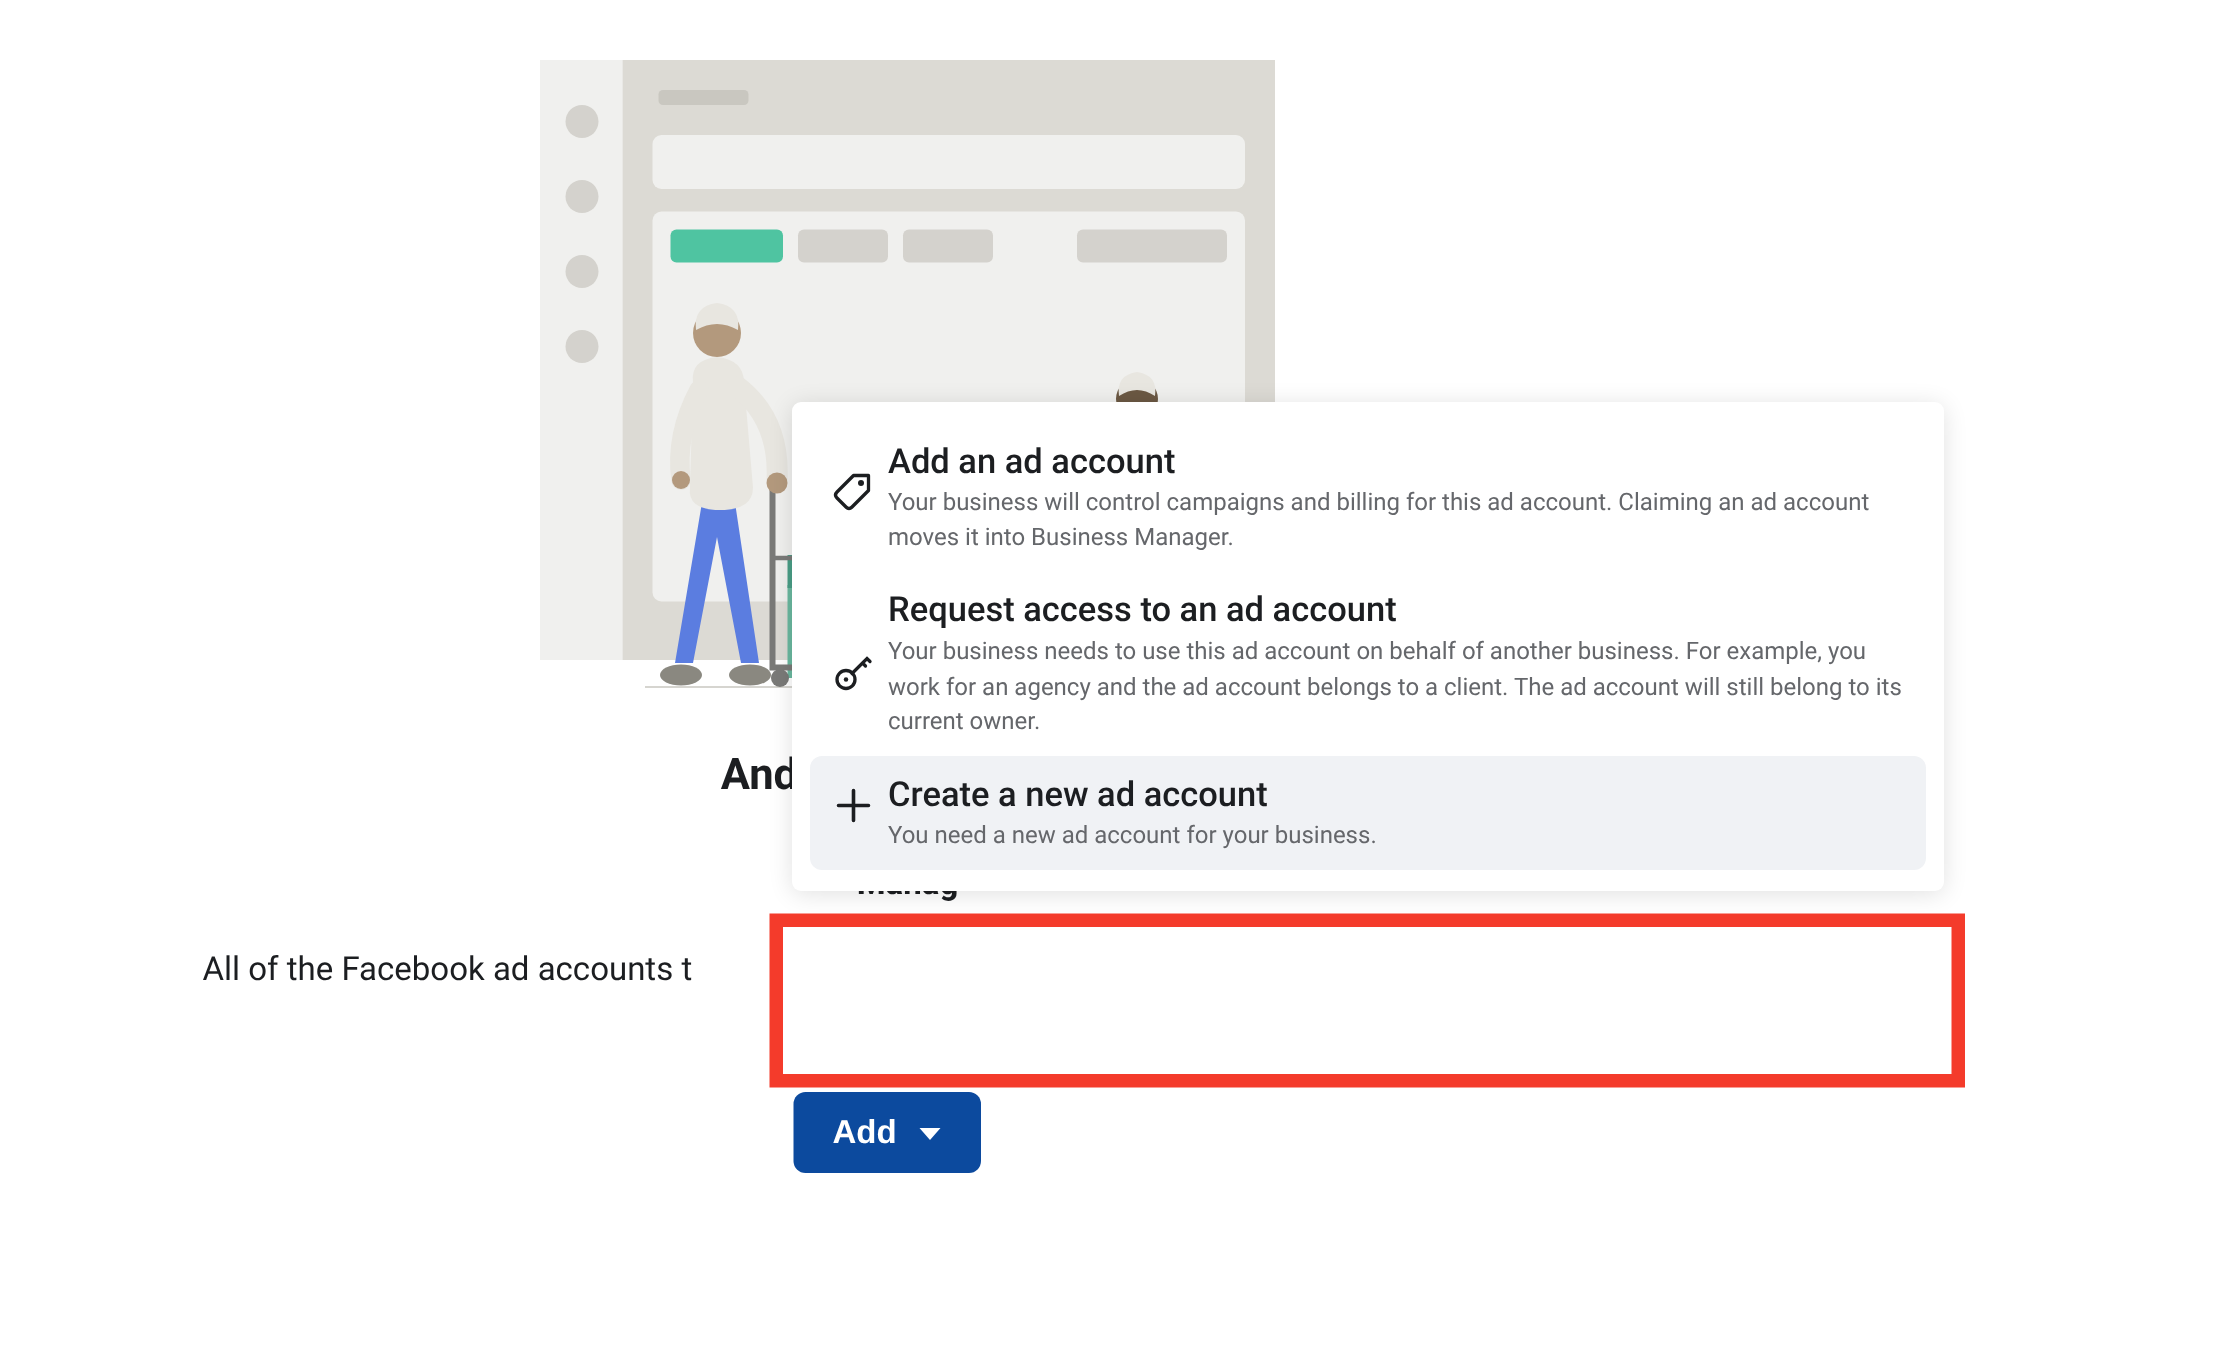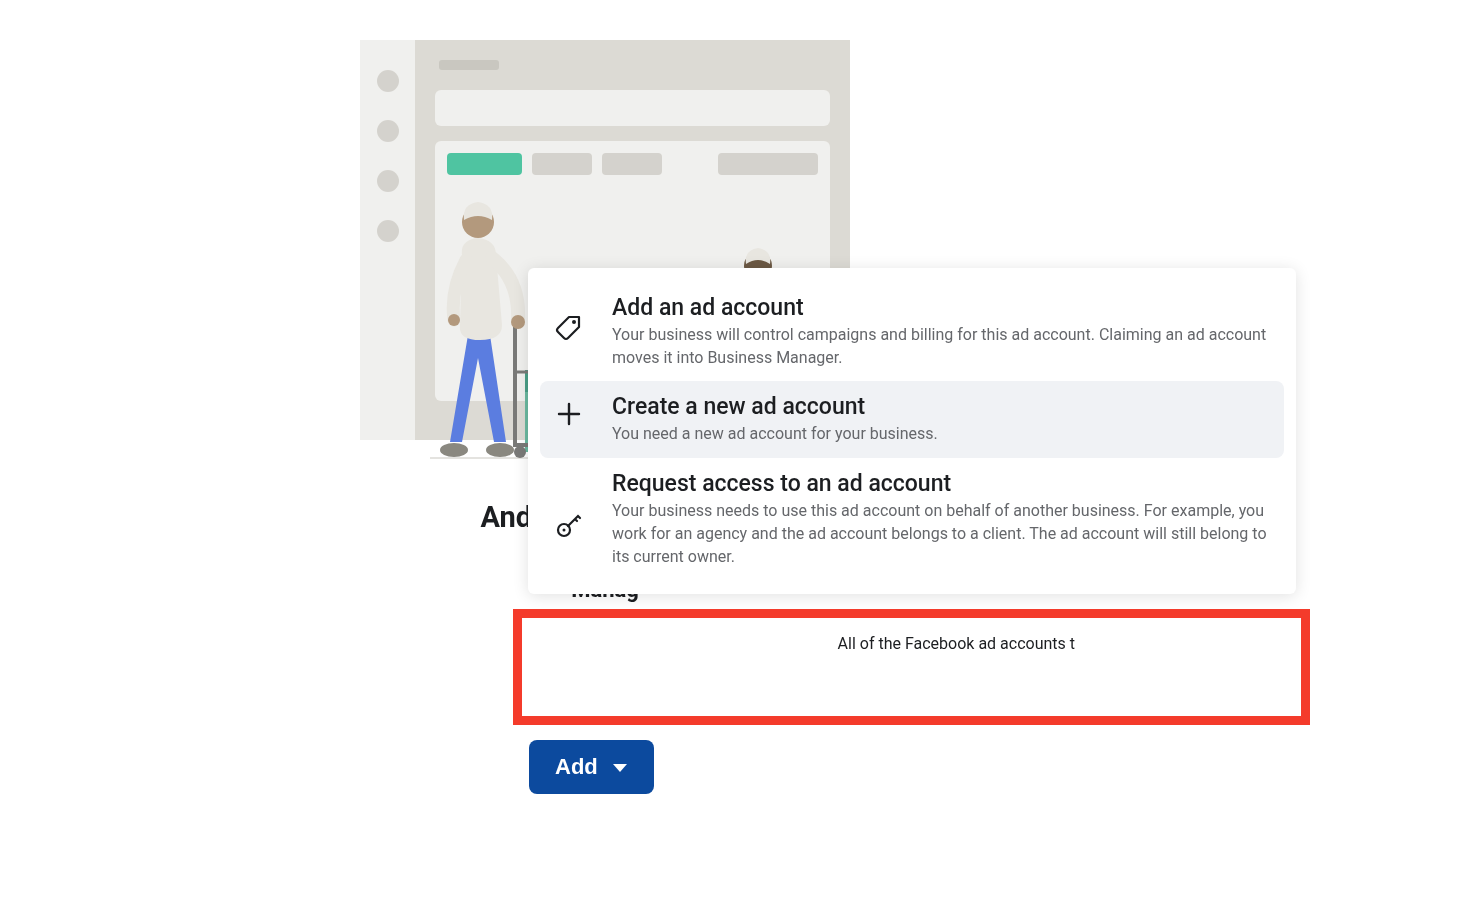--- a/index.html
+++ b/index.html
@@ -147,42 +147,41 @@
       font-size: 22px;
       font-weight: 700;
       color: #1c1e21;
     }
     
     .body-text {
       position: absolute;
       left: 135px;
       top: 634px;
       width: 940px;
-      text-align: right;
-      font-size: 16px;
+      text-align: left;
+      font-size: 22px;
       font-weight: 400;
       color: #1c1e21;
     }
     
     .add-button {
       position: absolute;
       left: 529px;
       top: 728px;
       background: #0c4a9e;
       color: #fff;
       border: none;
       border-radius: 8px;
       padding: 14px 26px;
       font-size: 22px;
       font-weight: 700;
       display: flex;
       align-items: center;
       gap: 14px;
       cursor: pointer;
-      margin-top: 12px;
     }
     
     .add-button .chevron {
       display: inline-block;
     }
     
     
     .dropdown-popover {
       position: absolute;
       left: 528px;
@@ -191,21 +190,21 @@
       background: #fff;
       border-radius: 6px;
       box-shadow: 0 2px 16px rgba(0,0,0,0.12);
       padding: 14px 12px;
     }
     
     .dropdown-item {
       display: flex;
       align-items: flex-start;
       padding: 12px 14px;
-      gap: 28px;
+      gap: 8px;
       border-radius: 8px;
       cursor: pointer;
     }
     
     .dropdown-item.highlighted {
       background: #f0f2f5;
     }
     
     .dropdown-icon {
       width: 30px;
@@ -351,41 +350,41 @@
         <path d="M 14 3 L 24 3 L 24 13 L 13 24 Q 11 26 9 24 L 3 18 Q 1 16 3 14 Z" stroke="#1c1e21" stroke-width="2.2" fill="none" stroke-linejoin="round"></path>
         <circle cx="19" cy="8" r="2" fill="#1c1e21"></circle>
       </svg>
     </div>
     <div class="dropdown-text">
       <div class="dropdown-title">Add an ad account</div>
       <div class="dropdown-desc">Your business will control campaigns and billing for this ad account. Claiming an ad account moves it into Business Manager.</div>
     </div>
   </div>
 
-  <div class="dropdown-item highlighted compact">
-    <div class="dropdown-icon">
-      <svg width="26" height="26" viewBox="0 0 26 26">
-        <path d="M 13 3 L 13 23 M 3 13 L 23 13" stroke="#1c1e21" stroke-width="2.4" stroke-linecap="round"></path>
-      </svg>
-    </div>
-    <div class="dropdown-text">
-      <div class="dropdown-title">Create a new ad account</div>
-      <div class="dropdown-desc">You need a new ad account for your business.</div>
-    </div>
-  </div>
-
   <div class="dropdown-item">
     <div class="dropdown-icon" style="margin-top:40px">
       <svg width="30" height="30" viewBox="0 0 30 30" fill="none">
         <circle cx="10" cy="20" r="6" stroke="#1c1e21" stroke-width="2.2" fill="none"></circle>
         <circle cx="10" cy="20" r="1.5" fill="#1c1e21"></circle>
         <path d="M 14 16 L 24 6 L 26 8 M 21 9 L 23 11" stroke="#1c1e21" stroke-width="2.2" fill="none" stroke-linecap="round"></path>
       </svg>
     </div>
     <div class="dropdown-text">
       <div class="dropdown-title">Request access to an ad account</div>
       <div class="dropdown-desc">Your business needs to use this ad account on behalf of another business. For example, you work for an agency and the ad account belongs to a client. The ad account will still belong to its current owner.</div>
     </div>
   </div>
 
+  <div class="dropdown-item highlighted compact">
+    <div class="dropdown-icon">
+      <svg width="26" height="26" viewBox="0 0 26 26">
+        <path d="M 13 3 L 13 23 M 3 13 L 23 13" stroke="#1c1e21" stroke-width="2.4" stroke-linecap="round"></path>
+      </svg>
+    </div>
+    <div class="dropdown-text">
+      <div class="dropdown-title">Create a new ad account</div>
+      <div class="dropdown-desc">You need a new ad account for your business.</div>
+    </div>
+  </div>
+
 </div>
 
 <div class="highlight-box"></div>
 
 </body></html>

